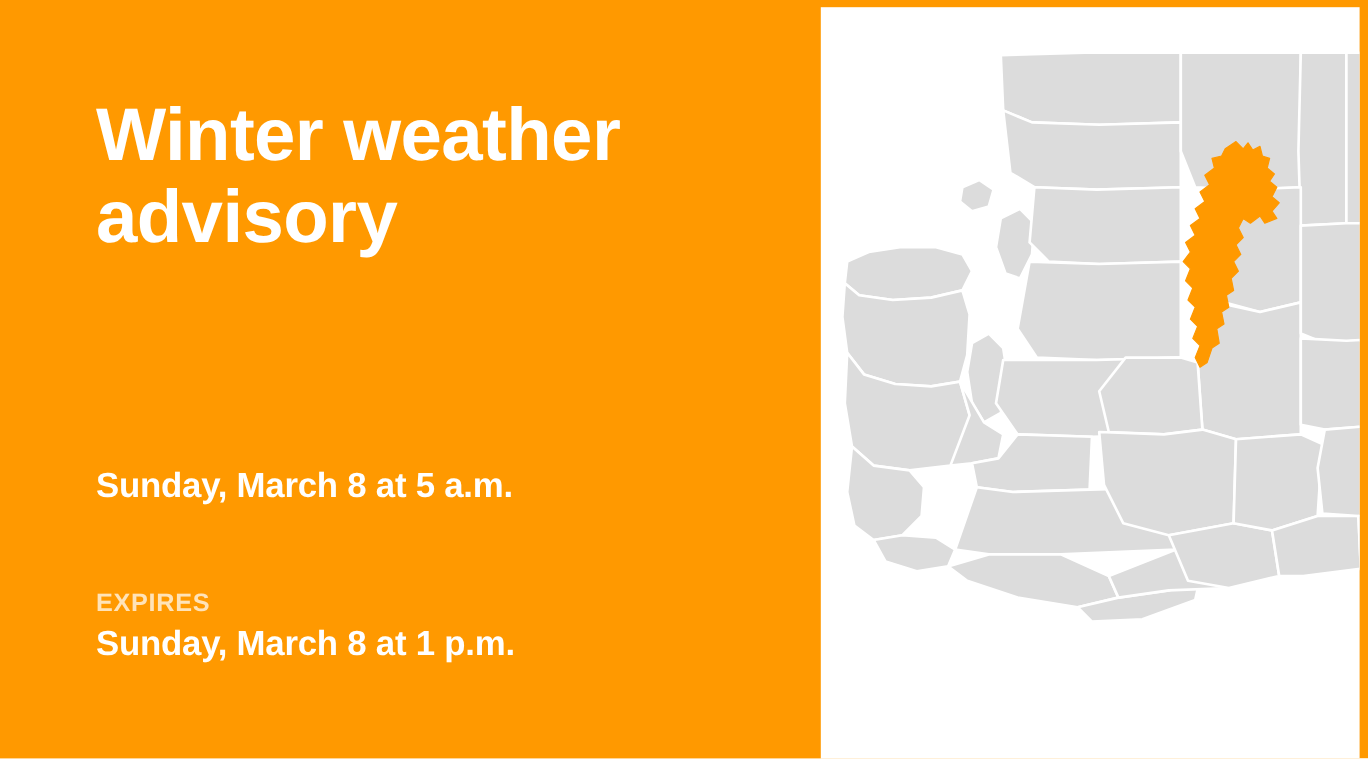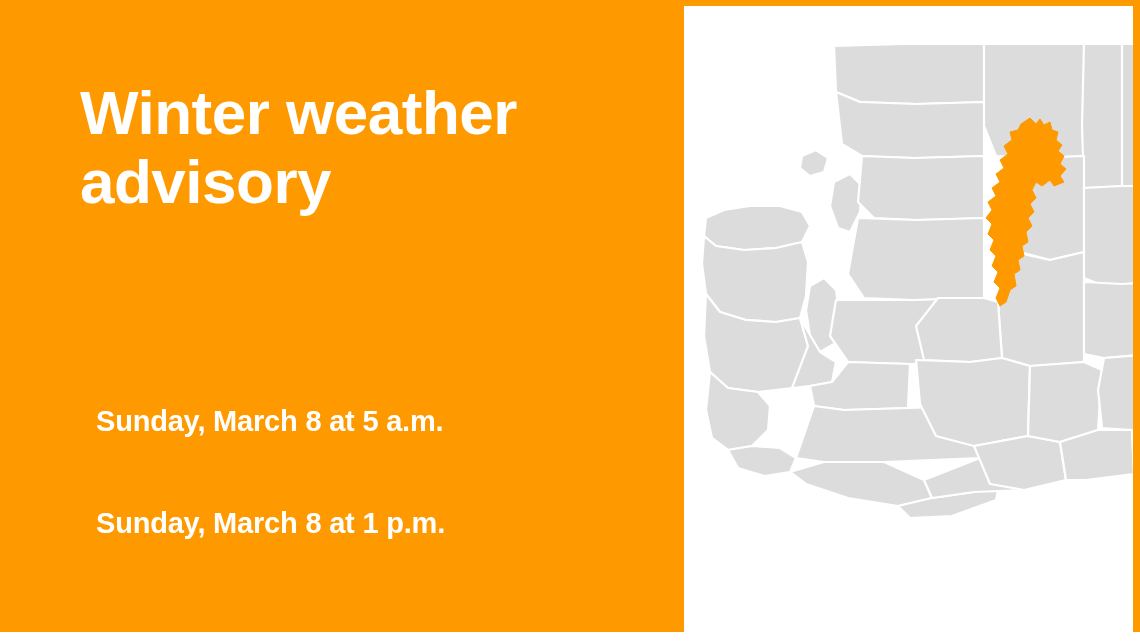--- a/index.html
+++ b/index.html
@@ -55,21 +55,21 @@
     line-height: 1.0;
     margin: 0 0 9px 0;
   }
   .time-value {
     display: block;
     color: #ffffff;
     font-size: 29px;
     font-weight: bold;
     letter-spacing: -0.2px;
     line-height: 1.05;
-    margin: 16px;
+    margin: 0;
     white-space: nowrap;
   }
   
   #map-panel {
     position: absolute;
     left: 684px;
     top: 6px;
     width: 449px;
     height: 629px;
     background: #ffffff;
@@ -92,20 +92,21 @@
 
   <div id="info-panel">
 
     <h1 id="alert-title">Winter weather advisory</h1>
 
     <div id="in-effect-block" class="time-block">
       <span class="time-value">Sunday, March 8 at 5 a.m.</span>
     </div>
 
     <div id="expires-block" class="time-block">
+      <span class="time-label">EXPIRES</span>
       <span class="time-value">Sunday, March 8 at 1 p.m.</span>
     </div>
 
   </div>
 
   <div id="map-panel">
 
     <svg id="state-map" viewBox="0 0 449 629" xmlns="http://www.w3.org/2000/svg">
 
       <g stroke="#ffffff" stroke-width="2.2" stroke-linejoin="round">

